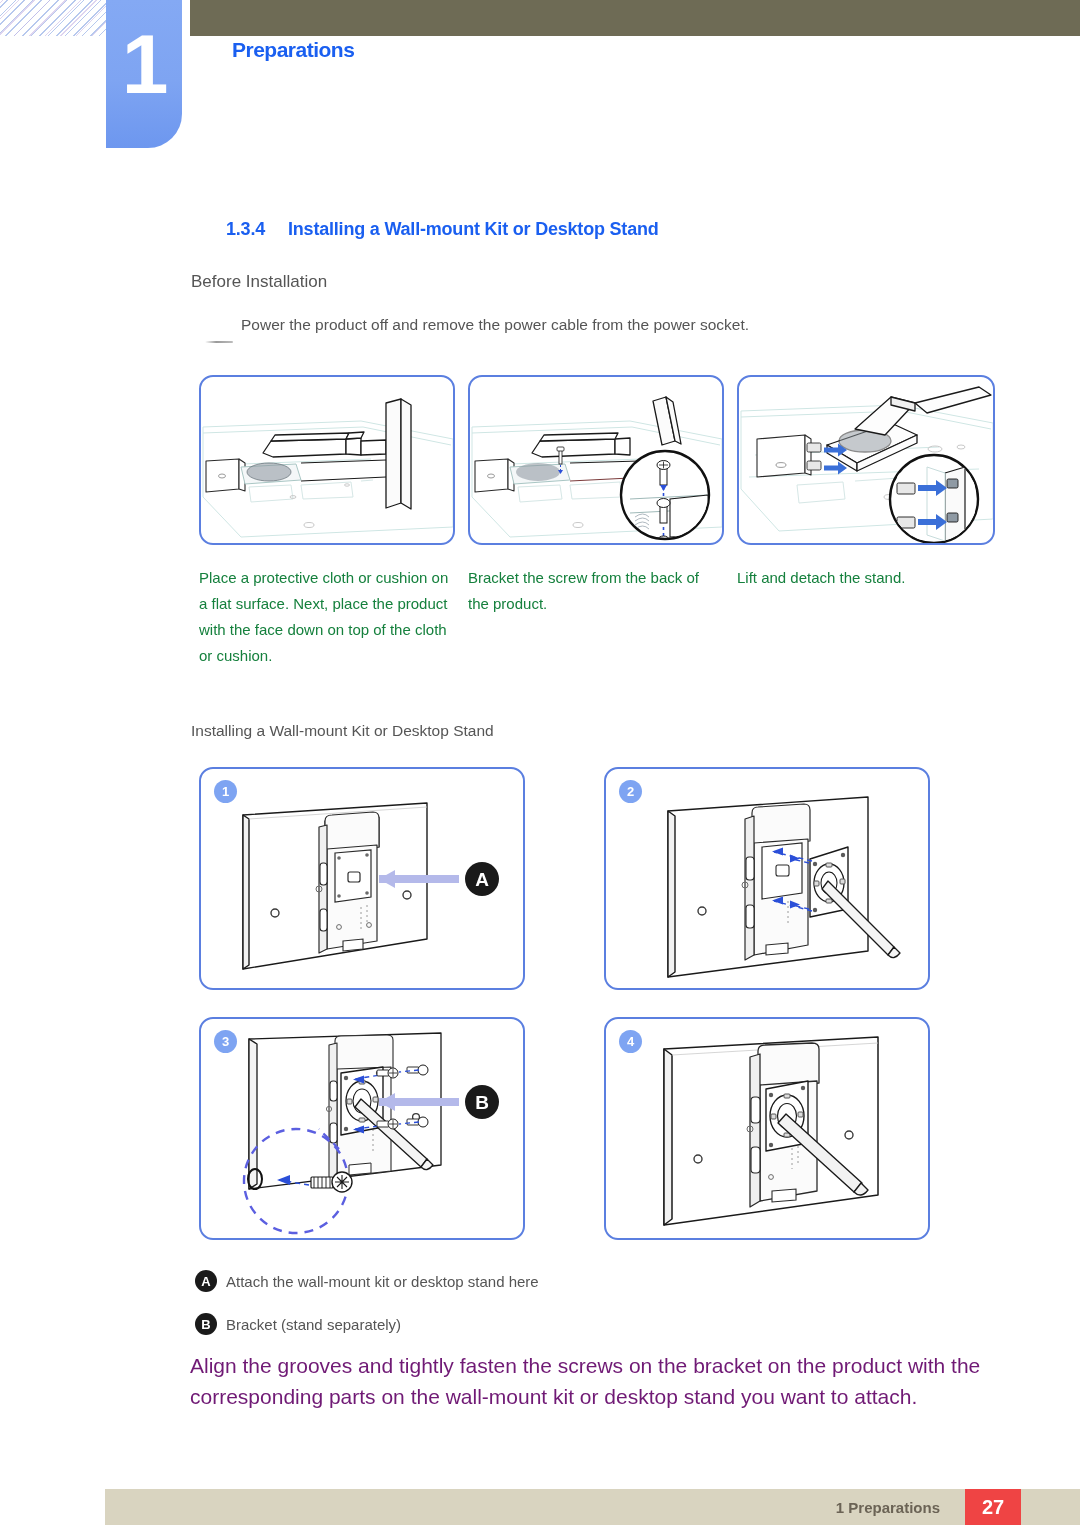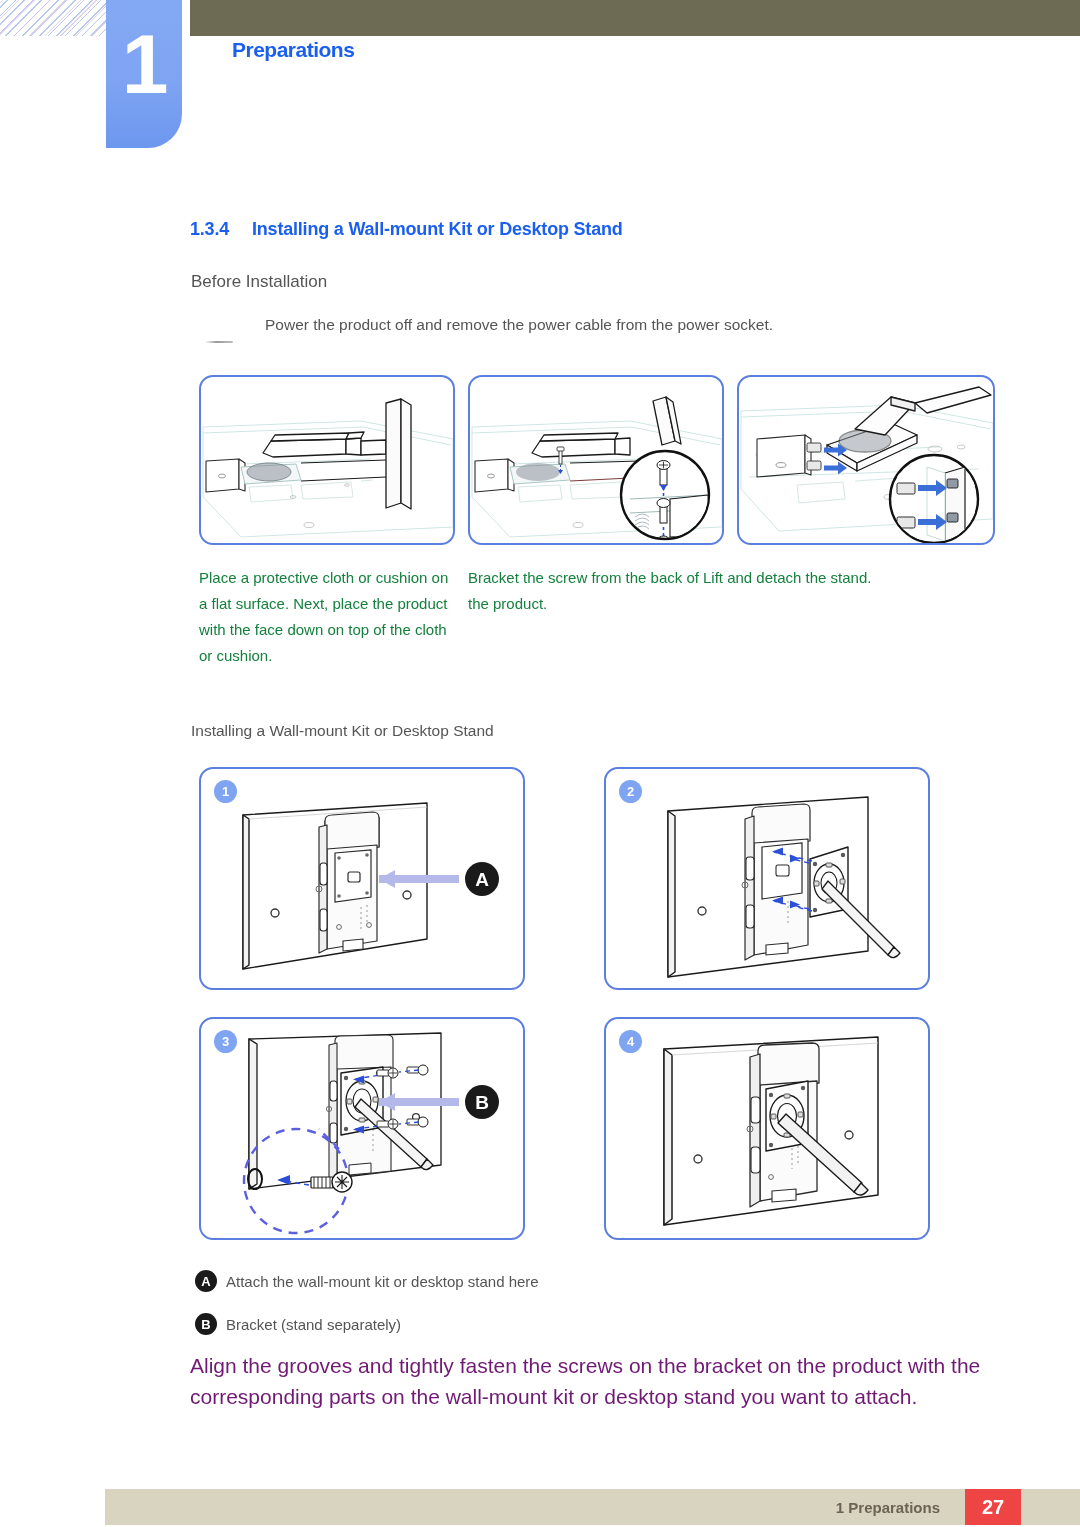--- a/index.html
+++ b/index.html
@@ -50,36 +50,36 @@
     font-size:21px;font-weight:bold;color:#1a5ff0;
     letter-spacing:-.5px;
   }
 
   
   .section-h{
     position:absolute;left:190px;top:219px;
     font-size:18px;font-weight:bold;color:#1a5ff0;
     letter-spacing:-.2px;
   }
-  .section-h .num{display:inline-block;min-width:62px;}
+  .section-h .num{display:inline-block;min-width:62px;margin-left:36px;}
   .before-label{
     position:absolute;left:191px;top:272px;
     font-size:17px;color:#555555;
   }
   .bullet-row{
     position:absolute;left:205px;top:316px;width:790px;
   }
   .bullet-dash{
     position:absolute;left:0px;top:25px;width:28px;height:2px;
     background:linear-gradient(90deg,rgba(160,160,160,0) 0%,#9a9a9a 40%,#bdbdbd 100%);
     border-radius:2px;
   }
   .bullet-text{
     position:absolute;left:36px;top:0px;
-    font-size:15.5px;color:#555555;margin-left:24px;
+    font-size:15.5px;color:#555555;
   }
 
   
   .panel{
     position:absolute;
     border:2px solid #5b7fe0;
     border-radius:14px;
     background:#ffffff;
     box-sizing:border-box;
     overflow:hidden;
@@ -87,21 +87,21 @@
   .p1{left:199px;top:375px;width:256px;height:170px;}
   .p2{left:468px;top:375px;width:256px;height:170px;}
   .p3{left:737px;top:375px;width:258px;height:170px;}
 
   .cap{
     position:absolute;
     font-size:15px;color:#15803d;line-height:26px;
   }
   .cap1{left:199px;top:565px;width:250px;}
   .cap2{left:468px;top:565px;width:250px;}
-  .cap3{left:703px;top:565px;width:258px;}
+  .cap3{left:737px;top:565px;width:258px;}
 
   .subsection{
     position:absolute;left:191px;top:722px;
     font-size:15.5px;color:#555555;
   }
   .n1{left:199px;top:767px;width:326px;height:223px;}
   .n2{left:604px;top:767px;width:326px;height:223px;}
   .n3{left:199px;top:1017px;width:326px;height:223px;}
   .n4{left:604px;top:1017px;width:326px;height:223px;}
 

